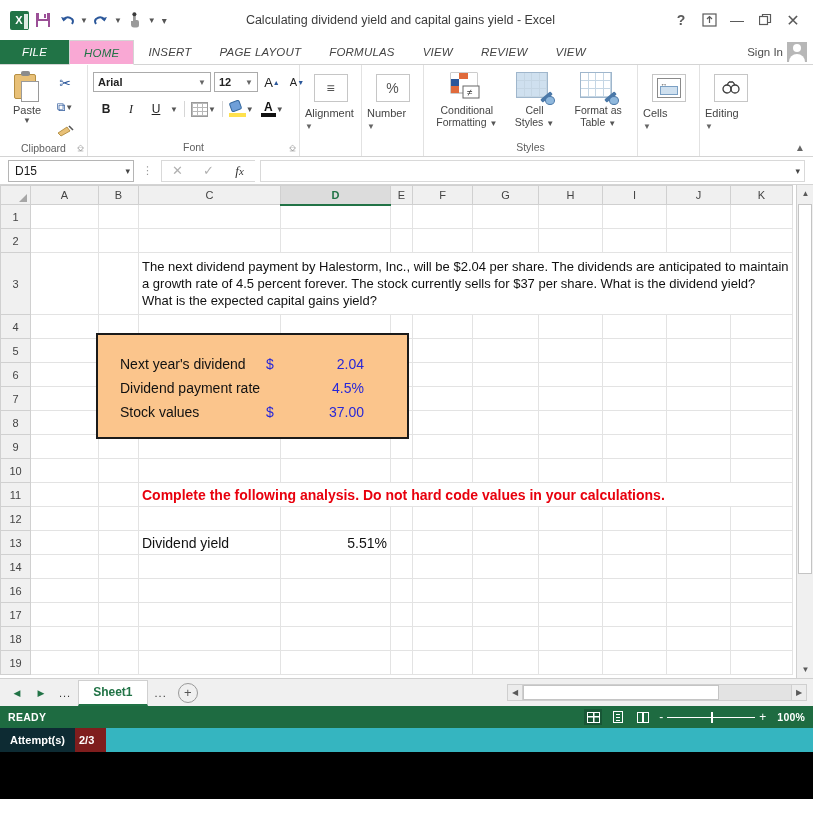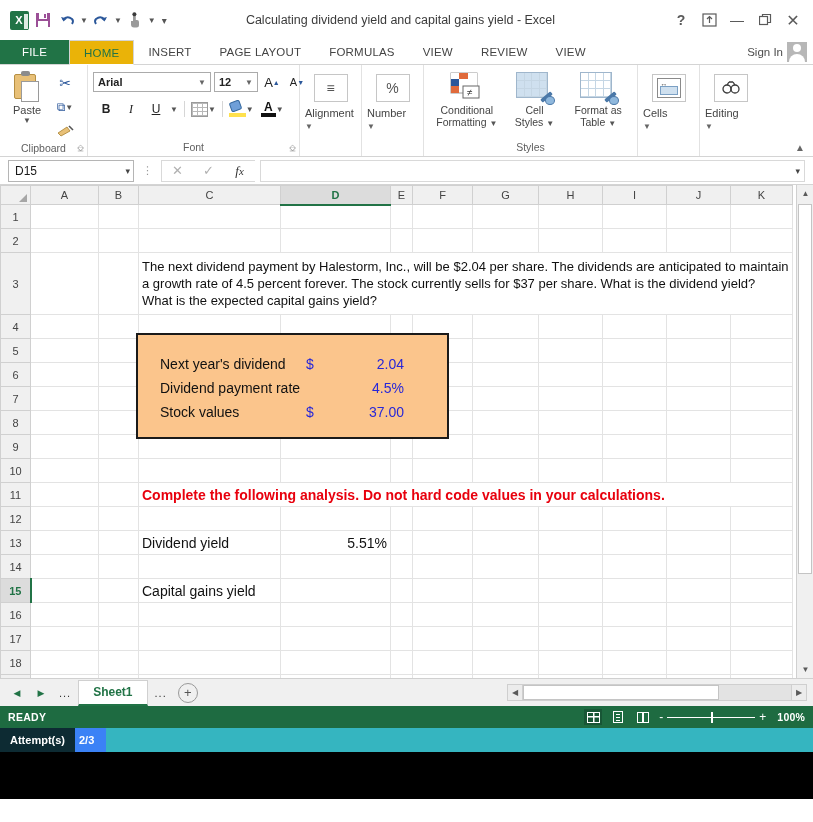--- a/index.html
+++ b/index.html
@@ -25,23 +25,23 @@
   .caret { font-size:8px; color:#555; margin-left:0px; cursor:pointer; }
   .title-text { position:absolute; left:0; right:12px; text-align:center; font-size:12.5px; color:#3b3b3b;
                 pointer-events:none; }
   .winbtns { margin-left:auto; display:flex; align-items:center; gap:0px; padding-right:6px; }
   .winbtn { width:28px; height:28px; display:flex; align-items:center; justify-content:center;
             color:#5a5a5a; font-size:14px; cursor:pointer; }
 
   
   .tabs { height:24px; background:#fff; display:flex; align-items:stretch; position:relative; }
   .tab { padding:0 14px; font-size:11.5px; color:#444; display:flex; align-items:center;
-         letter-spacing:.2px; cursor:pointer; }
+         letter-spacing:.2px; cursor:pointer;font-style:italic; }
   .tab.file { background:#217346; color:#fff; font-weight:normal; padding:0 22px; }
-  .tab.active { background:#eab308; color:#217346; border:1px solid #d4d4d4; border-bottom:1px solid #fff;
+  .tab.active { background:#f9a8d4; color:#217346; border:1px solid #d4d4d4; border-bottom:1px solid #fff;
                 position:relative; z-index:3; margin-bottom:-1px; }
   .signin { margin-left:auto; display:flex; align-items:center; gap:4px; padding-right:6px;
             font-size:11.5px; color:#4d4d4d; cursor:pointer; }
   .avatar { width:20px; height:20px; background:#b7b7b7; position:relative; overflow:hidden; }
   .avatar:before { content:""; position:absolute; left:6px; top:2px; width:8px; height:8px;
                    border-radius:50%; background:#fff; }
   .avatar:after { content:""; position:absolute; left:2px; top:12px; width:16px; height:10px;
                   border-radius:8px 8px 0 0; background:#fff; }
 
   
@@ -205,21 +205,21 @@
   .zoomctl { display:flex; align-items:center; gap:4px; }
   .zline { width:88px; height:1px; background:#fff; position:relative; }
   .zhandle { position:absolute; left:44px; top:-5px; width:2px; height:11px; background:#fff; }
   .zsign { font-size:12px; line-height:10px; }
   .zpct { font-weight:bold; margin-left:4px; letter-spacing:.2px; }
 
   
   .attemptbar { height:24px; background:#35b5c0; display:flex; align-items:stretch; }
   .att-lbl { background:#0d2b33; color:#fff; font-size:11px; font-weight:bold;
              display:flex; align-items:center; padding:0 10px; }
-  .att-val { background:#3b82f6; color:#fff; font-size:11px; font-weight:bold;
+  .att-val { background:#7f1d1d; color:#fff; font-size:11px; font-weight:bold;
              display:flex; align-items:center; padding:0 12px 0 4px; }
   .blackpane { background:#000; height:100%; }
 </style>
 </head>
 <body>
 
 <div class="app">
 
   <div class="titlebar">
     <div class="qat">
@@ -744,38 +744,20 @@
             <td class="cell"></td>
             <td class="cell"></td>
             <td class="cell"></td>
             <td class="cell"></td>
             <td class="cell"></td>
             <td class="cell"></td>
             <td class="cell"></td>
             <td class="cell"></td>
           </tr>
 
-      <tr>
-            <td class="rowh sel">15</td>
-        <td class="cell"></td>
-            <td class="cell"></td>
-        <td class="cell">
-          <span class="lbl">Capital gains yield</span>
-        </td>
-        <td class="cell" style="text-align:right;">
-          <span class="lbl"></span>
-        </td>
-        <td class="cell"></td>
-            <td class="cell"></td>
-            <td class="cell"></td>
-            <td class="cell"></td>
-            <td class="cell"></td>
-            <td class="cell"></td>
-            <td class="cell"></td>
-          </tr>
 
       <tr>
             <td class="rowh">16</td>
         <td class="cell"></td>
             <td class="cell"></td>
             <td class="cell"></td>
             <td class="cell"></td>
             <td class="cell"></td>
             <td class="cell"></td>
             <td class="cell"></td>
@@ -822,21 +804,21 @@
             <td class="cell"></td>
             <td class="cell"></td>
             <td class="cell"></td>
             <td class="cell"></td>
             <td class="cell"></td>
             <td class="cell"></td>
           </tr>
     </tbody>
       </table>
 
-    <div class="orangebox" style="left:96px; top:148px; width:313px; height:106px;margin-left:40px;">
+    <div class="orangebox" style="left:96px; top:148px; width:313px; height:106px;">
       <div style="height:17px;"></div>
       <div class="obrow">
         <span class="obname">Next year's dividend</span>
         <span class="obcur">$</span>
         <span class="obval">2.04</span>
       </div>
       <div class="obrow">
         <span class="obname">Dividend payment rate</span>
         <span class="obcur"></span>
         <span class="obval">4.5%</span>

